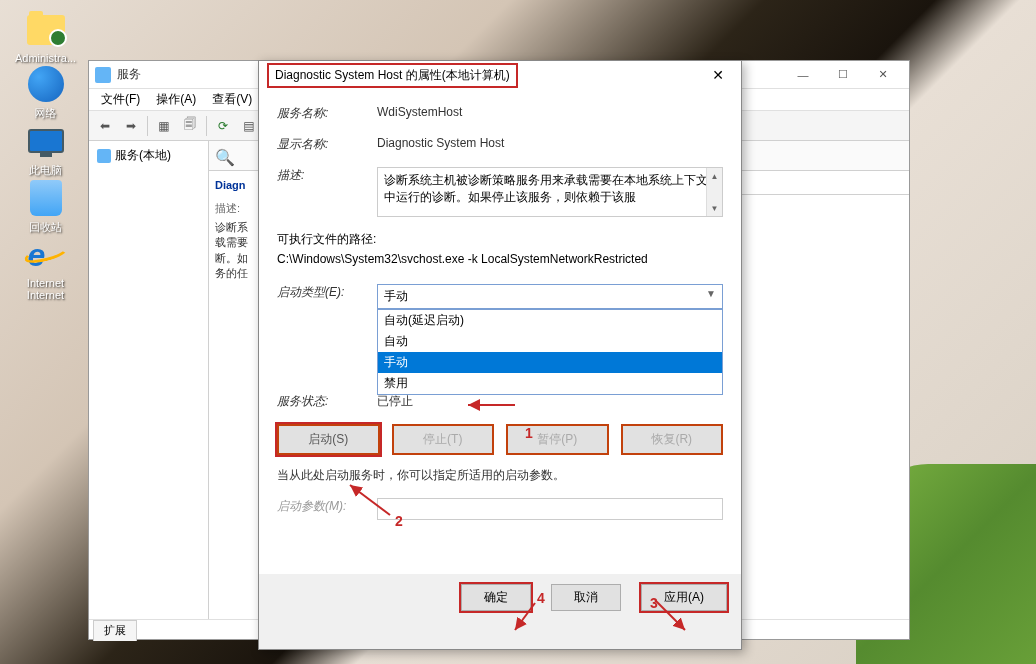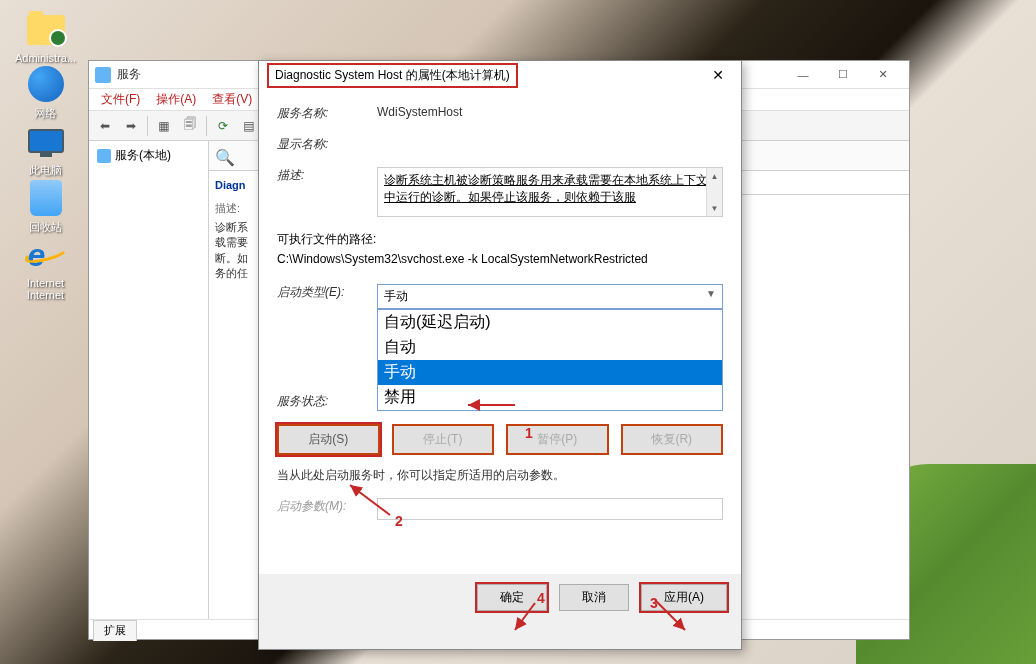--- a/index.html
+++ b/index.html
@@ -25,21 +25,21 @@
     .ie-e { font-size: 32px; color: #1976d2; font-weight: bold; font-style: italic; }
     .ie-ring { position: absolute; top: 10px; left: -4px; width: 44px; height: 14px; border: 3px solid #ffb300; border-radius: 50%; transform: rotate(-15deg); border-top-color: transparent; border-right-color: transparent; }
     
     
     .services-window { position: absolute; left: 88px; top: 60px; width: 822px; height: 580px; background: #fff; border: 1px solid #999; }
     .sw-titlebar { height: 28px; background: #fff; border-bottom: 1px solid #e0e0e0; display: flex; align-items: center; padding: 0 6px; }
     .sw-title-icon { width: 16px; height: 16px; background: #64b5f6; border-radius: 2px; margin-right: 6px; }
     .sw-title { font-size: 12px; color: #333; flex: 1; }
     .sw-controls { display: flex; }
     .sw-ctrl { width: 40px; height: 24px; display: flex; align-items: center; justify-content: center; font-size: 11px; color: #555; }
-    .sw-menubar { height: 22px; display: flex; padding: 0 4px; font-size: 12px; color: #b91c1c; border-bottom: 1px solid #e0e0e0; }
+    .sw-menubar { height: 22px; display: flex; padding: 0 4px; font-size: 12px; color: #000000; border-bottom: 1px solid #e0e0e0; }
     .sw-menu { padding: 2px 8px; }
     .sw-toolbar { height: 30px; display: flex; align-items: center; gap: 2px; padding: 0 4px; border-bottom: 1px solid #d0d0d0; background: #f5f5f5; }
     .tb-btn { width: 24px; height: 24px; display: flex; align-items: center; justify-content: center; border: 1px solid transparent; font-size: 12px; color: #555; }
     .tb-sep { width: 1px; height: 20px; background: #ccc; margin: 0 2px; }
     
     .sw-body { display: flex; height: calc(100% - 100px); }
     .sw-tree { width: 120px; border-right: 1px solid #d0d0d0; padding: 4px; }
     .tree-item { font-size: 12px; padding: 2px 4px; display: flex; align-items: center; gap: 4px; }
     .tree-icon { width: 14px; height: 14px; background: #64b5f6; border-radius: 2px; }
     .sw-main { flex: 1; display: flex; flex-direction: column; }
@@ -65,35 +65,35 @@
     .pd-title { font-size: 12px; flex: 1; }
     .pd-title-box { border: 2px solid #c62828; padding: 2px 6px; display: inline-block; }
     .pd-close { width: 30px; text-align: center; cursor: pointer; font-size: 14px; }
     .pd-tabs { display: flex; background: #fff; border-bottom: 1px solid #ccc; padding-left: 4px; padding-top: 4px; }
     .pd-tab { padding: 4px 16px; font-size: 12px; border: 1px solid transparent; }
     .pd-tab.active { border-color: #ccc; border-bottom: 1px solid #fff; background: #fff; margin-bottom: -1px; }
     .pd-body { padding: 16px 18px; background: #fff; height: calc(100% - 100px); position: relative; }
     .pd-row { display: flex; margin-bottom: 14px; font-size: 12px; align-items: flex-start; }
     .pd-label { width: 100px; color: #333; font-style: italic; }
     .pd-value { flex: 1; color: #333; }
-    .pd-desc { flex: 1; border: 1px solid #ccc; padding: 4px 6px; height: 50px; font-size: 12px; position: relative; background: #fff; text-decoration: underline; }
+    .pd-desc { flex: 1; border: 1px solid #ccc; padding: 4px 6px; height: 50px; font-size: 12px; position: relative; background: #fff; }
     .pd-desc-scroll { position: absolute; right: 0; top: 0; bottom: 0; width: 16px; background: #f0f0f0; border-left: 1px solid #ddd; }
     .pd-desc-up, .pd-desc-down { height: 16px; display: flex; align-items: center; justify-content: center; font-size: 8px; color: #666; }
     .pd-select-wrap { flex: 1; position: relative; }
     .pd-select { width: 100%; border: 1px solid #7a9fd4; padding: 3px 6px; font-size: 12px; background: #fff; }
     .pd-dropdown { position: absolute; top: 100%; left: 0; right: 0; background: #fff; border: 1px solid #7a9fd4; z-index: 5; }
-    .pd-option { padding: 2px 6px; font-size: 16px; }
+    .pd-option { padding: 2px 6px; font-size: 12px; }
     .pd-option.selected { background: #0078d7; color: #fff; }
     .pd-buttons4 { display: flex; gap: 12px; margin: 12px 0; }
     .pd-btn { flex: 1; padding: 5px 0; font-size: 12px; border: 2px solid #c2410c; background: #e1e1e1; color: #555; text-align: center; }
     .pd-btn.disabled { color: #aaa; }
     .pd-btn.red-box { outline: 2px solid #c62828; }
     .pd-text { font-size: 12px; color: #333; margin-bottom: 14px; }
     .pd-input { flex: 1; border: 1px solid #ccc; padding: 3px 6px; font-size: 12px; background: #fff; height: 22px; }
-    .pd-footer { position: absolute; bottom: -44px; left: 0; right: 0; padding: 10px 14px; display: flex; justify-content: flex-end; gap: 12px; background: #f0f0f0; }
+    .pd-footer { position: absolute; bottom: -44px; left: 0; right: 0; padding: 10px 14px; display: flex; justify-content: flex-end; gap: 20px; background: #f0f0f0; }
     .pd-fbtn { padding: 4px 22px; font-size: 12px; border: 1px solid #adadad; background: #e1e1e1; }
     .pd-fbtn.red-box { outline: 2px solid #c62828; }
     .red-num { position: absolute; color: #c62828; font-size: 14px; font-weight: bold; z-index: 20; pointer-events: none; }
     
     svg.arrow-svg { position: absolute; pointer-events: none; z-index: 20; overflow: visible; }
   </style>
 </head>
 <body>
 
 <div class="desktop-bg">
@@ -279,20 +279,21 @@
     </div>
     <div class="pd-close">✕</div>
   </div>
   <div class="pd-body">
     <div class="pd-row">
       <div class="pd-label">服务名称:</div>
       <div class="pd-value">WdiSystemHost</div>
     </div>
     <div class="pd-row">
       <div class="pd-label">显示名称:</div>
+      <div class="pd-value">Diagnostic System Host</div>
     </div>
     <div class="pd-row">
       <div class="pd-label">描述:</div>
       <div class="pd-desc">
         <span>诊断系统主机被诊断策略服务用来承载需要在本地系统上下文中运行的诊断。如果停止该服务，则依赖于该服</span>
         <div class="pd-desc-scroll">
           <div class="pd-desc-up">▲</div>
           <div style="flex:1"></div>
           <div class="pd-desc-down" style="position:absolute;bottom:0;left:0;right:0;">▼</div>
         </div>

